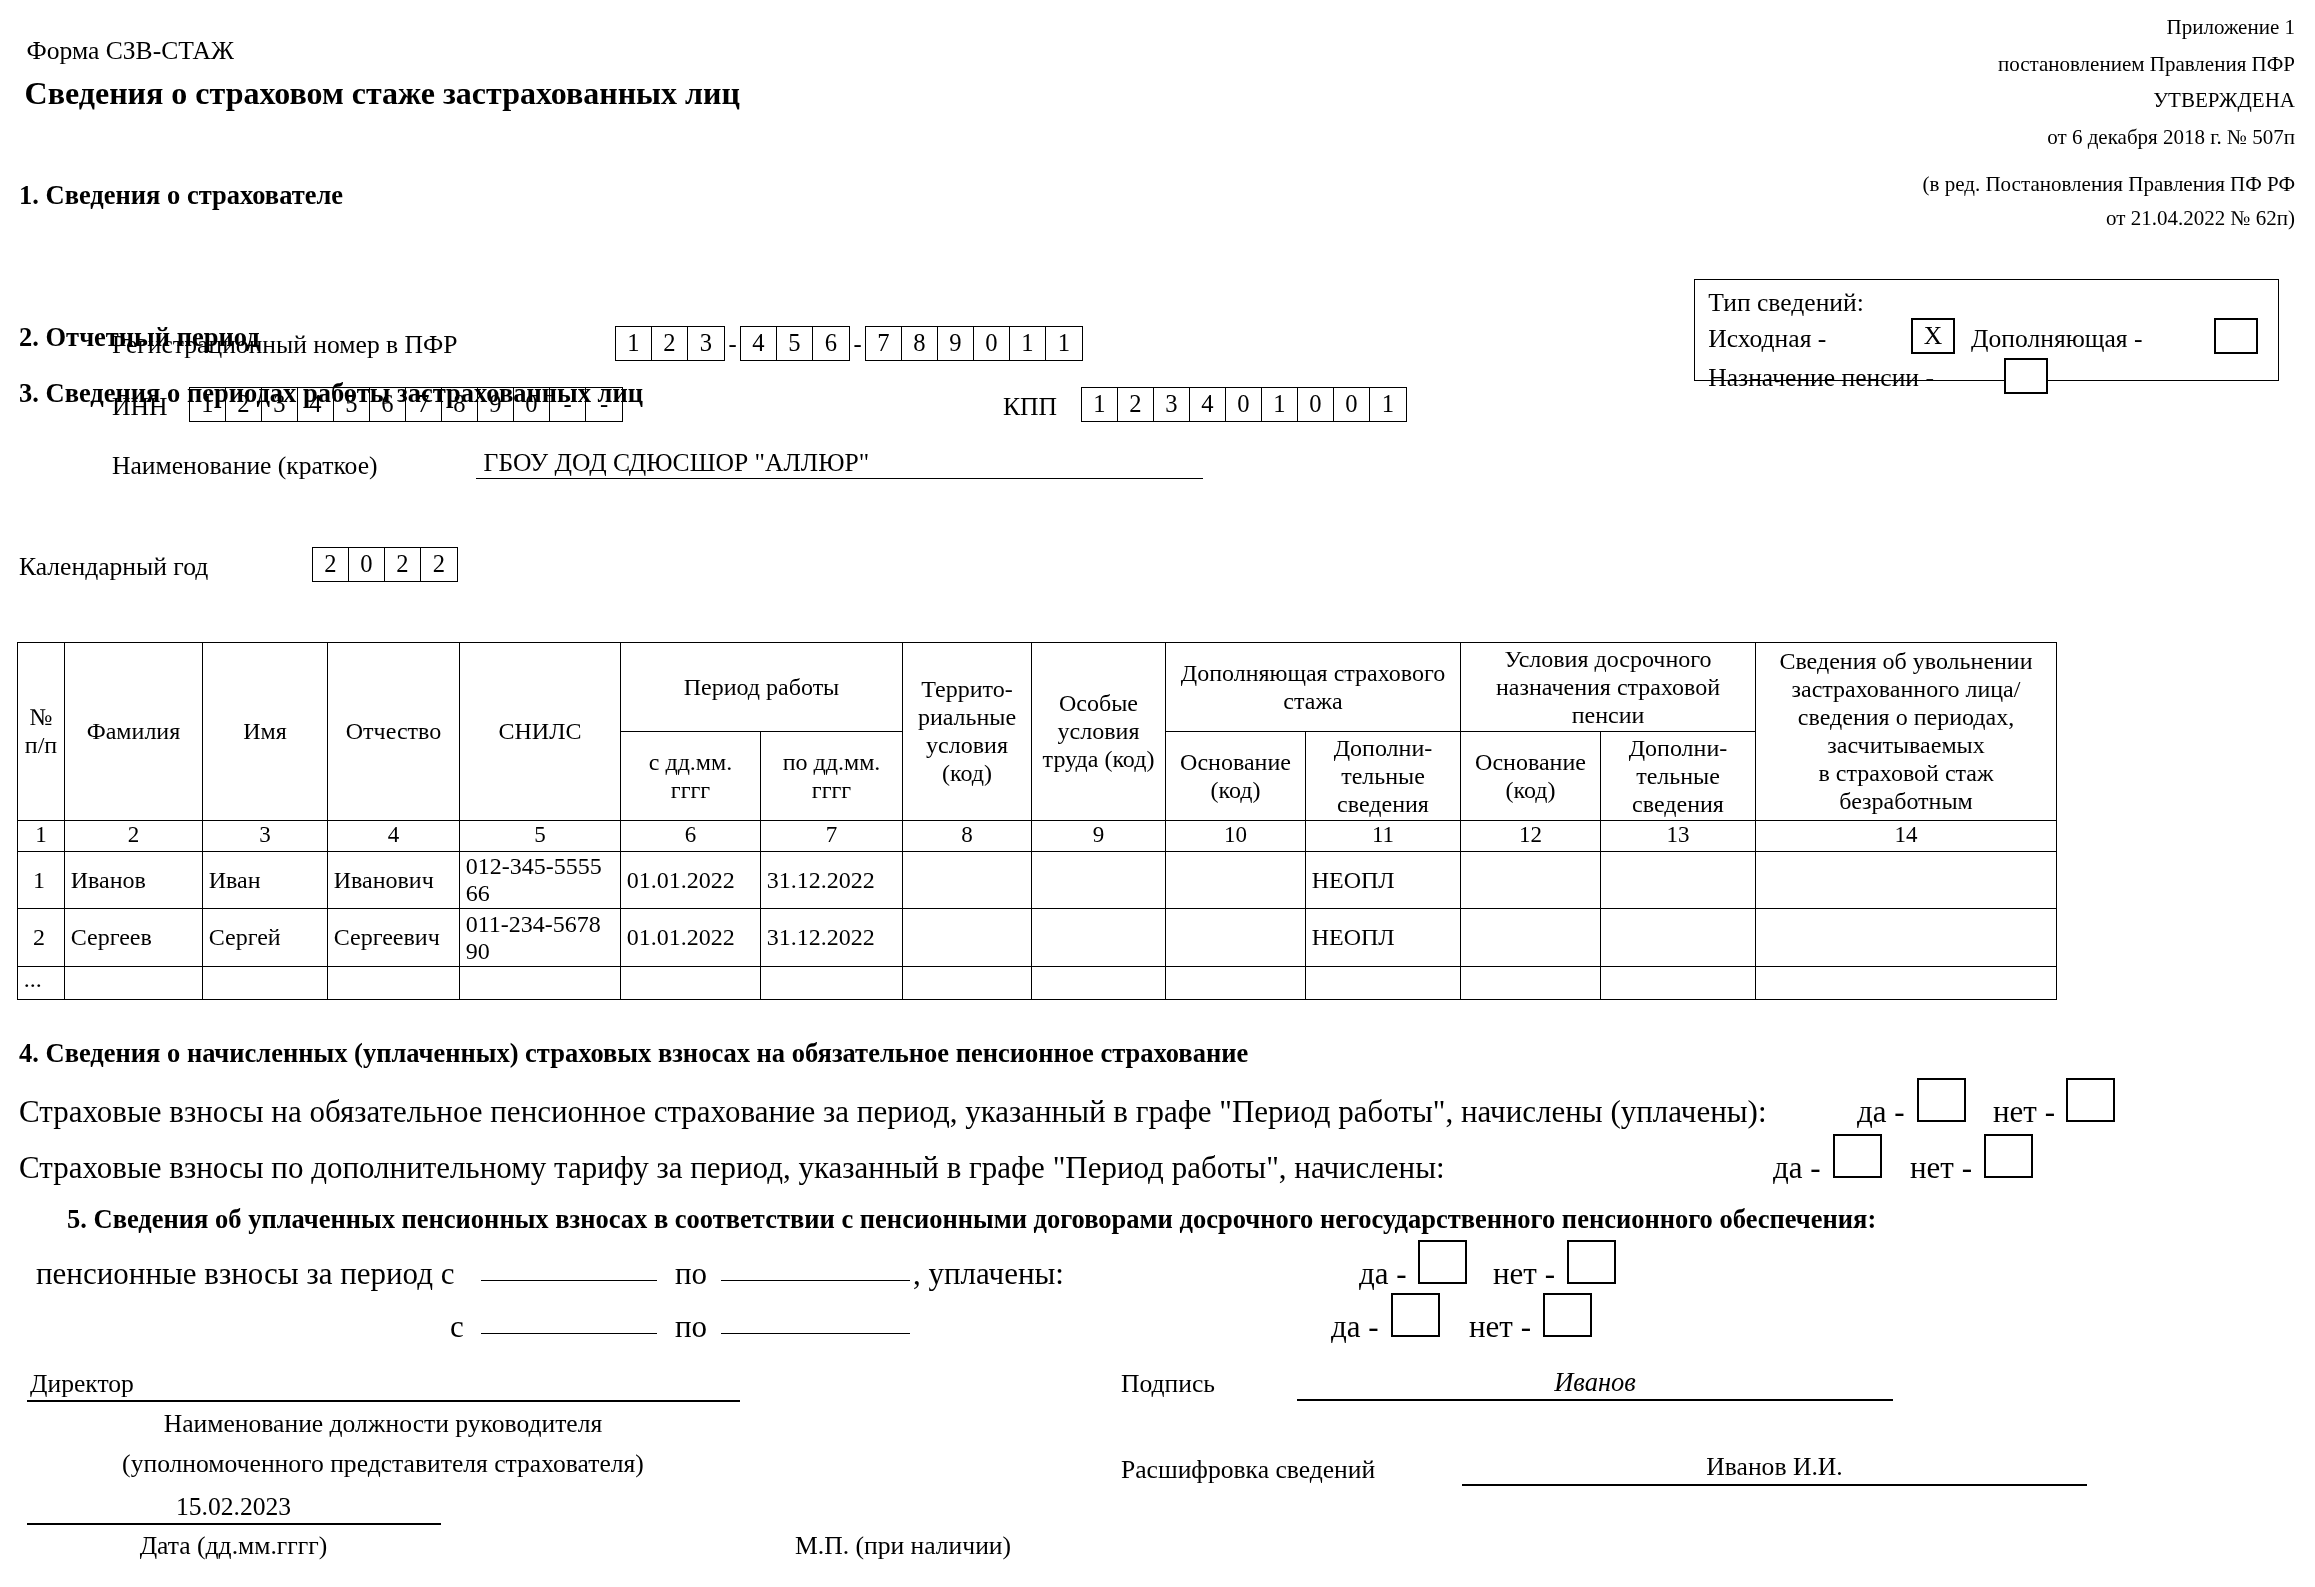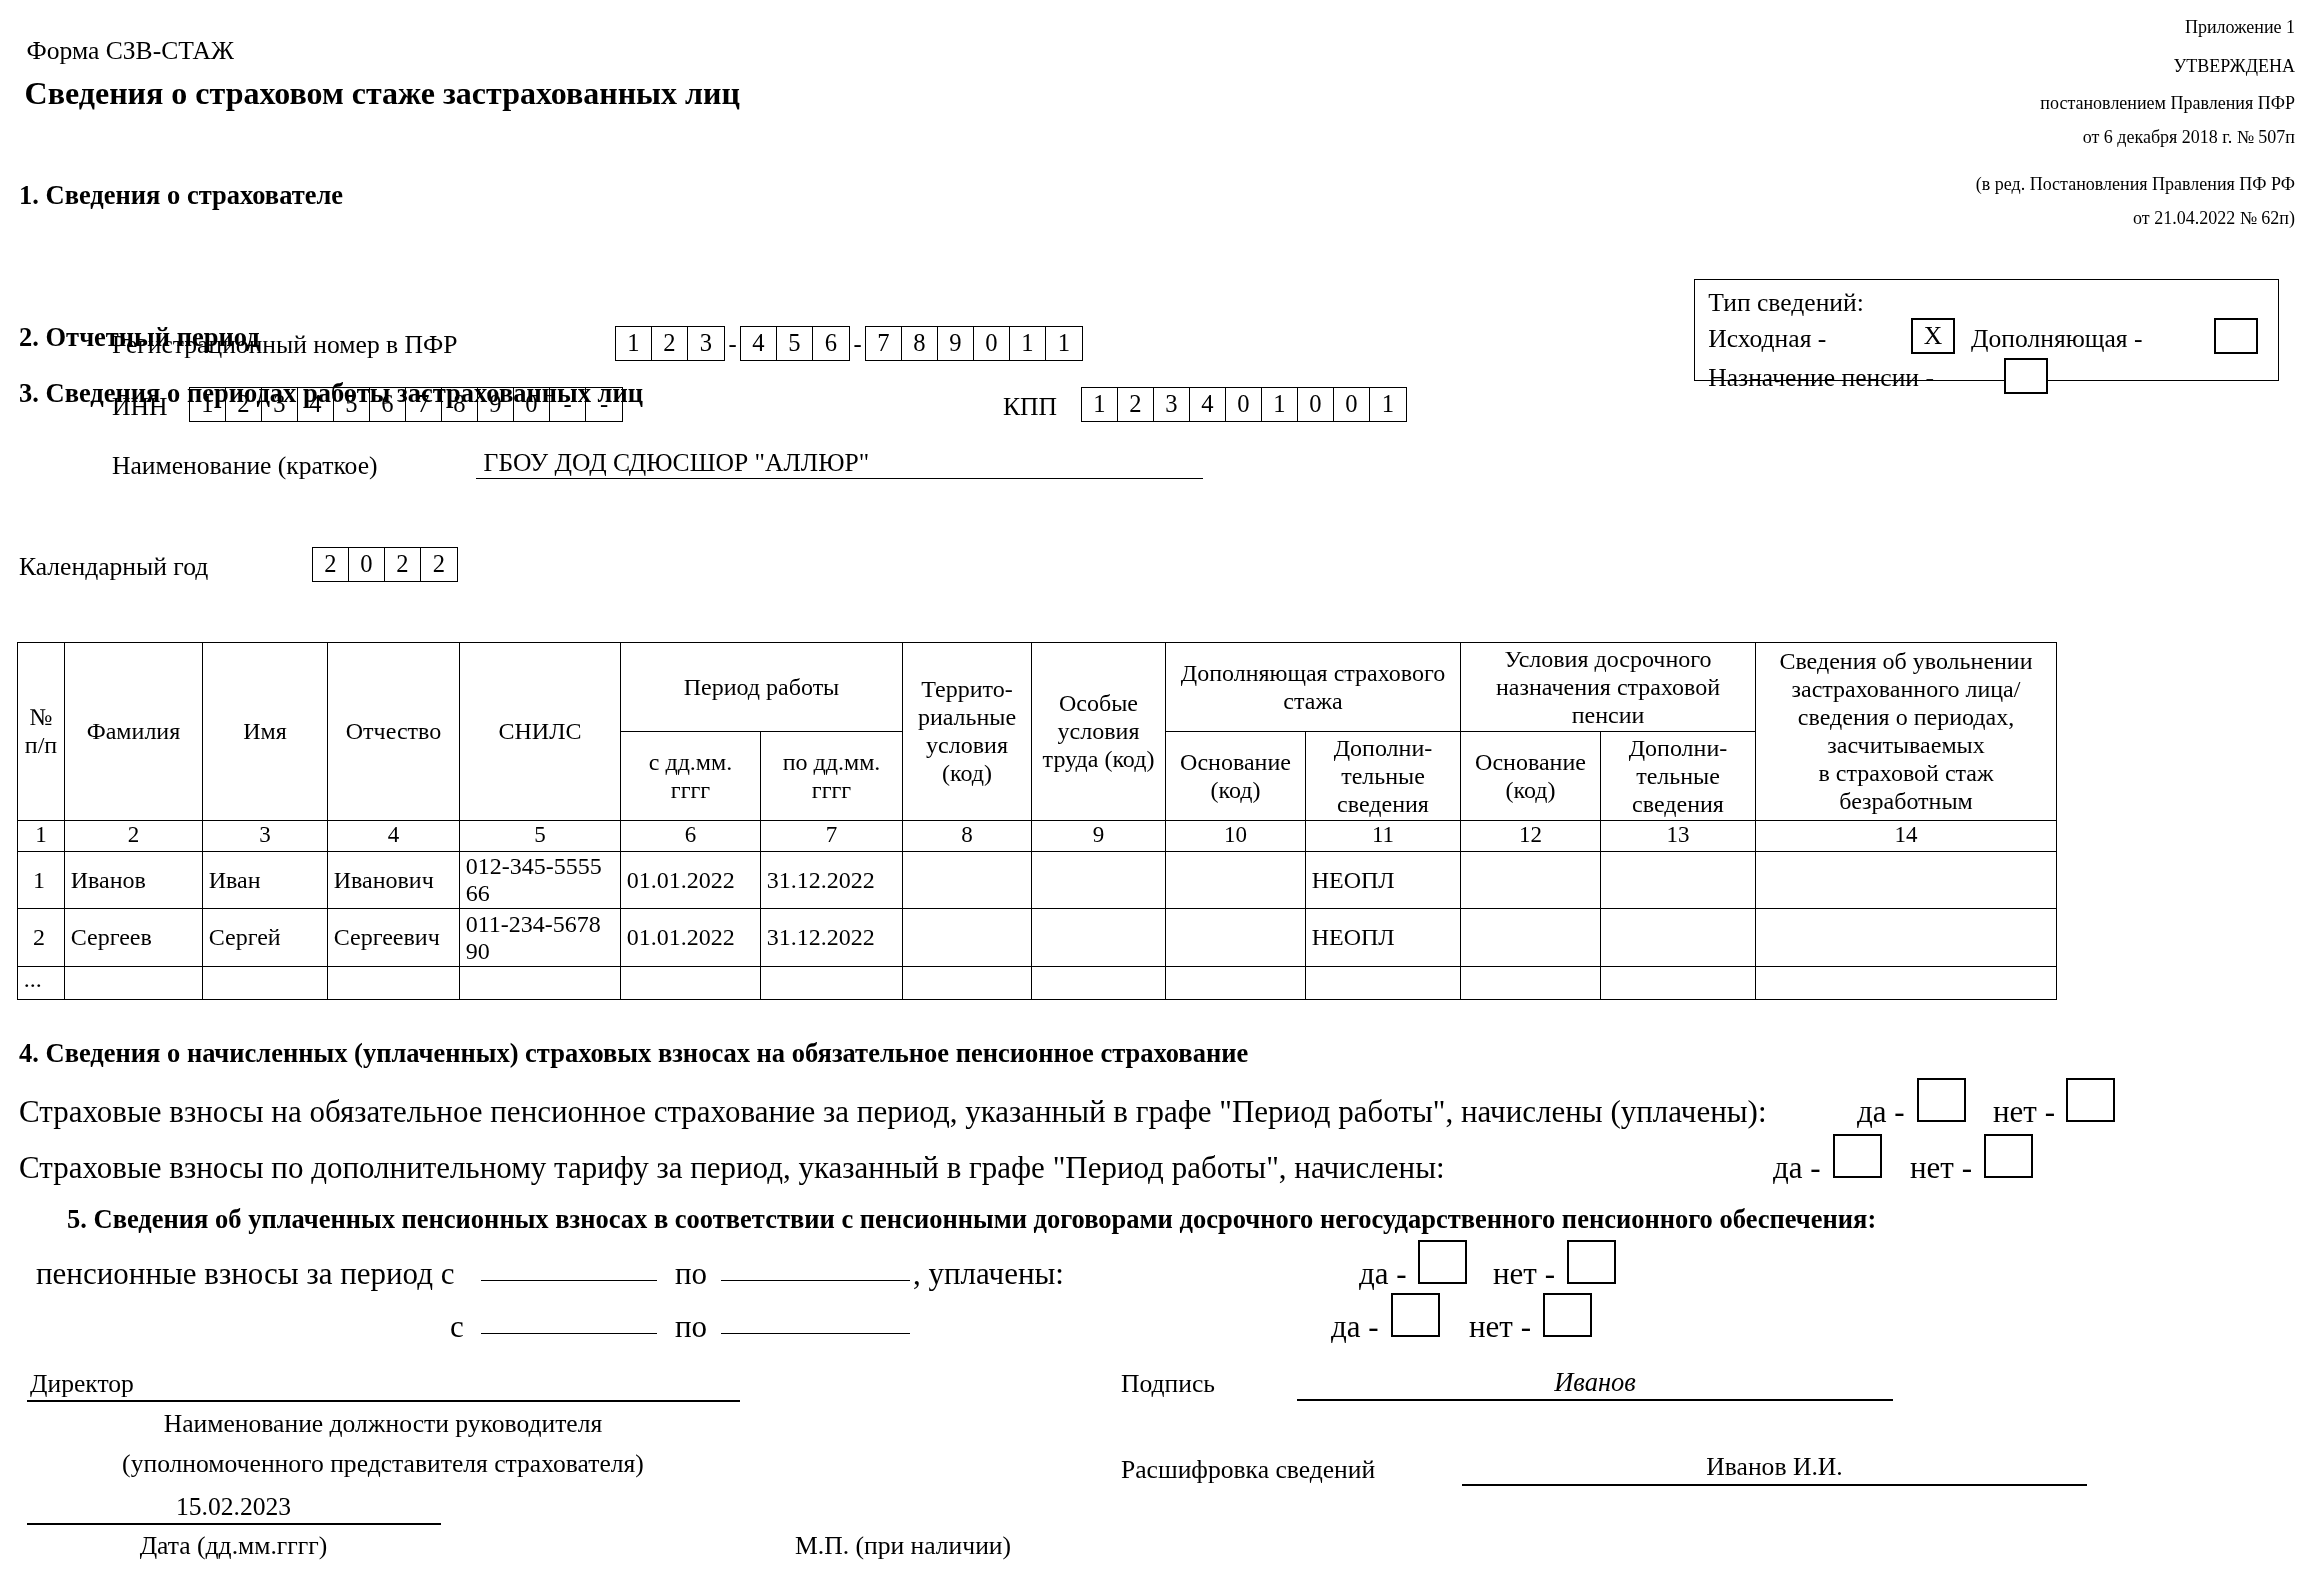--- a/index.html
+++ b/index.html
@@ -23,21 +23,21 @@
     height: 1587px;
     padding: 0;
   }
 
   
   .hdr-right {
     position: absolute;
     right: 21px;
     top: 7.6px;
     text-align: right;
-    font-size: 18px;
+    font-size: 21px;
     line-height: 39px;
   }
   .hdr-right .spacer { height: 13.2px; }
 
   .form-code {
     position: absolute;
     left: 26.5px;
     top: 36px;
     font-size: 25.6px;
   }
@@ -198,22 +198,22 @@
   }
   .ctr { text-align: center; }
 </style>
 </head>
 <body>
 
 <div class="page">
 
   <div class="hdr-right">
     <div>Приложение 1</div>
+    <div style="line-height:34px;">постановлением Правления ПФР</div>
     <div>УТВЕРЖДЕНА</div>
-    <div style="line-height:34px;">постановлением Правления ПФР</div>
     <div style="line-height:34px;text-align:right;">от 6 декабря 2018 г. № 507п</div>
     <div class="spacer"></div>
     <div style="line-height:34px;">(в ред. Постановления Правления ПФ РФ</div>
     <div style="line-height:34px;">от 21.04.2022 № 62п)</div>
   </div>
 
   <div class="form-code">Форма СЗВ-СТАЖ</div>
   <div class="doc-title">Сведения о страховом стаже застрахованных лиц</div>
 
   <div class="sect s1">1. Сведения о страхователе</div>

